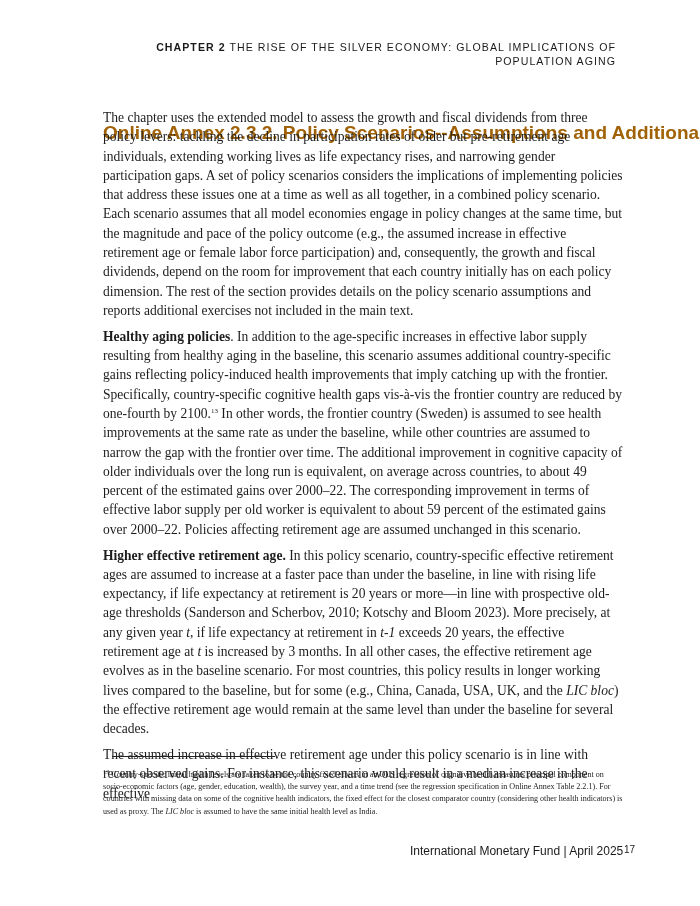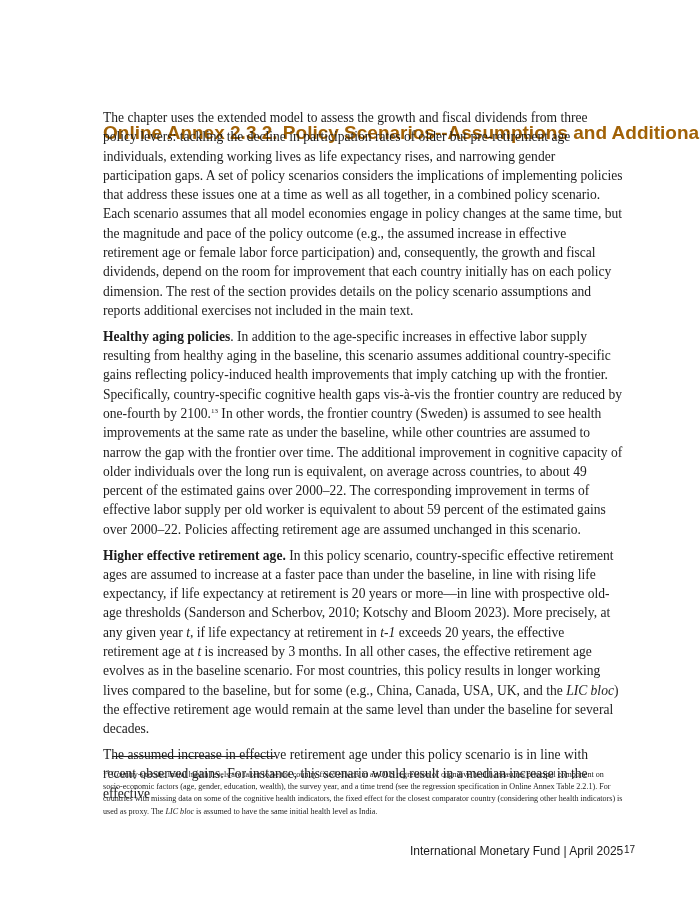--- a/index.html
+++ b/index.html
@@ -40,20 +40,25 @@
     .page-num {
       position: absolute; left: 624px; top: 844px;
       font-family: "Liberation Sans", sans-serif; font-size: 10px; color: #1a1a1a;
     }
   </style>
 </head>
 <body>
 
 <div class="page">
 
+  <div class="running-head">
+    <span class="chap">CHAPTER 2</span>
+    <span>THE RISE OF THE SILVER ECONOMY: GLOBAL IMPLICATIONS OF</span><br>
+    <span>POPULATION AGING</span>
+  </div>
 
   <div class="annex-title">Online Annex 2.3.2. Policy Scenarios--Assumptions and Additional Results</div>
 
   <div class="body">
     <p>The chapter uses the extended model to assess the growth and fiscal dividends from three policy levers: tackling the decline in participation rates of older but pre-retirement age individuals, extending working lives as life expectancy rises, and narrowing gender participation gaps. A set of policy scenarios considers the implications of implementing policies that address these issues one at a time as well as all together, in a combined policy scenario. Each scenario assumes that all model economies engage in policy changes at the same time, but the magnitude and pace of the policy outcome (e.g., the assumed increase in effective retirement age or female labor force participation) and, consequently, the growth and fiscal dividends, depend on the room for improvement that each country initially has on each policy dimension. The rest of the section provides details on the policy scenario assumptions and reports additional exercises not included in the main text.</p>
 
     <p><b>Healthy aging policies</b><span>. In addition to the age-specific increases in effective labor supply resulting from healthy aging in the baseline, this scenario assumes additional country-specific gains reflecting policy-induced health improvements that imply catching up with the frontier. Specifically, country-specific cognitive health gaps vis-à-vis the frontier country are reduced by one-fourth by 2100.</span><sup>13</sup><span> In other words, the frontier country (Sweden) is assumed to see health improvements at the same rate as under the baseline, while other countries are assumed to narrow the gap with the frontier over time. The additional improvement in cognitive capacity of older individuals over the long run is equivalent, on average across countries, to about 49 percent of the estimated gains over 2000–22. The corresponding improvement in terms of effective labor supply per old worker is equivalent to about 59 percent of the estimated gains over 2000–22. Policies affecting retirement age are assumed unchanged in this scenario.</span></p>
 
     <p><b>Higher effective retirement age.</b><span> In this policy scenario, country-specific effective retirement ages are assumed to increase at a faster pace than under the baseline, in line with rising life expectancy, if life expectancy at retirement is 20 years or more—in line with prospective old-age thresholds (Sanderson and Scherbov, 2010; Kotschy and Bloom 2023). More precisely, at any given year </span><i>t</i><span>, if life expectancy at retirement in </span><i>t-1</i><span> exceeds 20 years, the effective retirement age at </span><i>t</i><span> is increased by 3 months. In all other cases, the effective retirement age evolves as in the baseline scenario. For most countries, this policy results in longer working lives compared to the baseline, but for some (e.g., China, Canada, USA, UK, and the </span><i>LIC bloc</i><span>) the effective retirement age would remain at the same level than under the baseline for several decades.</span></p>
 

